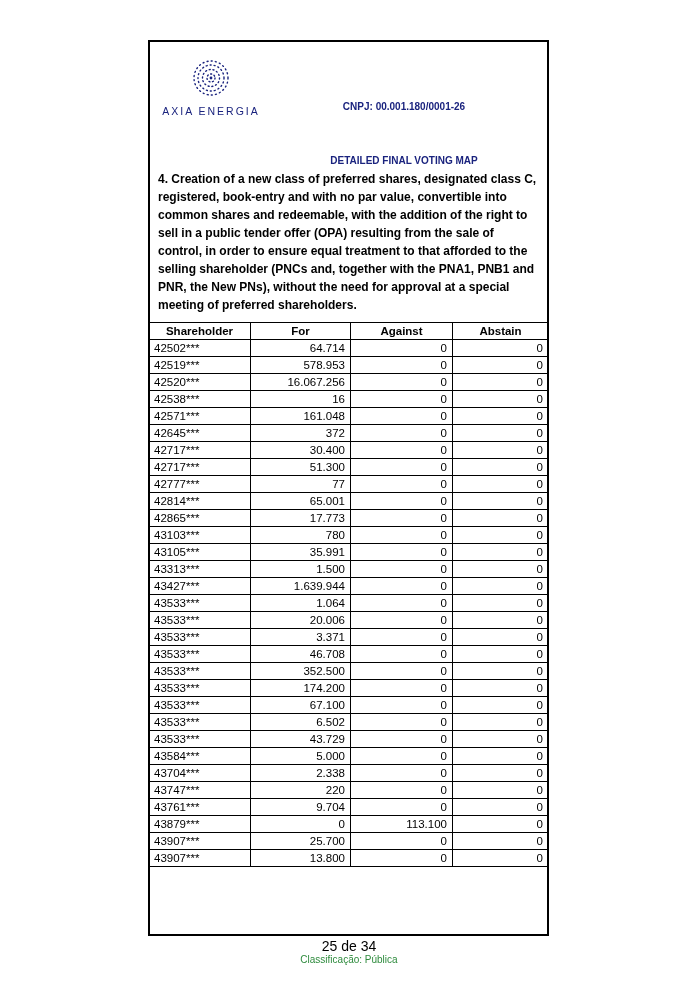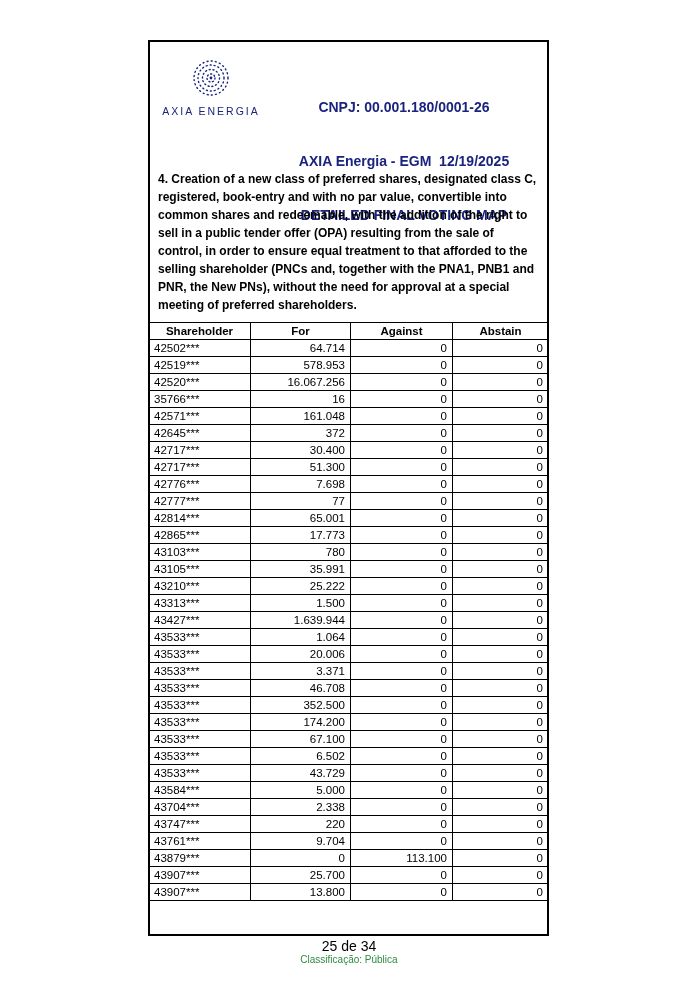--- a/index.html
+++ b/index.html
@@ -27,21 +27,21 @@
   }
   .logo svg { display: block; margin: 0 auto 5px auto; }
   .logo-text {
     font-size: 10.5px; letter-spacing: 2px;
     color: var(--navy, #1a237e); white-space: nowrap;
   }
   .header-text {
     position: absolute; top: 20px; left: 116px; width: 276px;
     text-align: center;
     color: var(--navy, #1a237e);
-    font-weight: bold; font-size: 14px; line-height: 18px;
+    font-weight: bold; font-size: 10px; line-height: 18px;
     white-space: pre-wrap;
   }
   .header-text div { margin: 0; }
 
   
   .paragraph {
     position: absolute; top: 128px; left: 8px; width: 381px;
     text-align: left; font-weight: bold;
     font-size: 12px; line-height: 18px; color: #000;
   }
@@ -90,21 +90,20 @@
           <circle cx="22" cy="22" r="13" stroke-dasharray="1 3"></circle>
           <circle cx="22" cy="22" r="17" stroke-dasharray="1 3.2"></circle>
         </g>
         <circle cx="22" cy="22" r="1.4" fill="#1a237e"></circle>
       </svg>
       <div class="logo-text">AXIA ENERGIA</div>
     </div>
 
     <div class="header-text">
       <div>CNPJ: 00.001.180/0001-26</div>
-      <div>AXIA Energia - EGM  12/19/2025</div>
       <div>DETAILED FINAL VOTING MAP</div>
     </div>
 
     <div class="paragraph">4.  Creation of a new class of preferred shares, designated class C, registered, book-entry and with no par value, convertible into common shares and redeemable, with the addition of the right to sell in a public tender offer (OPA) resulting from the sale of control, in order to ensure equal treatment to that afforded to the selling shareholder (PNCs and, together with the PNA1, PNB1 and PNR, the New PNs), without the need for approval at a special meeting of preferred shareholders.</div>
 
     <table class="voting">
       <colgroup>
         <col style="width:25.5%">
         <col style="width:25%">
         <col style="width:25.5%">
@@ -131,21 +130,21 @@
             <td class="cell-right">0</td>
             <td class="cell-right">0</td>
           </tr>
           <tr>
             <td class="cell-left">42520***</td>
             <td class="cell-right">16.067.256</td>
             <td class="cell-right">0</td>
             <td class="cell-right">0</td>
           </tr>
           <tr>
-            <td class="cell-left">35766***</td>
+            <td class="cell-left">42538***</td>
             <td class="cell-right">16</td>
             <td class="cell-right">0</td>
             <td class="cell-right">0</td>
           </tr>
           <tr>
             <td class="cell-left">42571***</td>
             <td class="cell-right">161.048</td>
             <td class="cell-right">0</td>
             <td class="cell-right">0</td>
           </tr>
@@ -161,26 +160,20 @@
             <td class="cell-right">0</td>
             <td class="cell-right">0</td>
           </tr>
           <tr>
             <td class="cell-left">42717***</td>
             <td class="cell-right">51.300</td>
             <td class="cell-right">0</td>
             <td class="cell-right">0</td>
           </tr>
           <tr>
-            <td class="cell-left">42776***</td>
-            <td class="cell-right">7.698</td>
-            <td class="cell-right">0</td>
-            <td class="cell-right">0</td>
-          </tr>
-          <tr>
             <td class="cell-left">42777***</td>
             <td class="cell-right">77</td>
             <td class="cell-right">0</td>
             <td class="cell-right">0</td>
           </tr>
           <tr>
             <td class="cell-left">42814***</td>
             <td class="cell-right">65.001</td>
             <td class="cell-right">0</td>
             <td class="cell-right">0</td>
@@ -197,26 +190,20 @@
             <td class="cell-right">0</td>
             <td class="cell-right">0</td>
           </tr>
           <tr>
             <td class="cell-left">43105***</td>
             <td class="cell-right">35.991</td>
             <td class="cell-right">0</td>
             <td class="cell-right">0</td>
           </tr>
           <tr>
-            <td class="cell-left">43210***</td>
-            <td class="cell-right">25.222</td>
-            <td class="cell-right">0</td>
-            <td class="cell-right">0</td>
-          </tr>
-          <tr>
             <td class="cell-left">43313***</td>
             <td class="cell-right">1.500</td>
             <td class="cell-right">0</td>
             <td class="cell-right">0</td>
           </tr>
           <tr>
             <td class="cell-left">43427***</td>
             <td class="cell-right">1.639.944</td>
             <td class="cell-right">0</td>
             <td class="cell-right">0</td>

